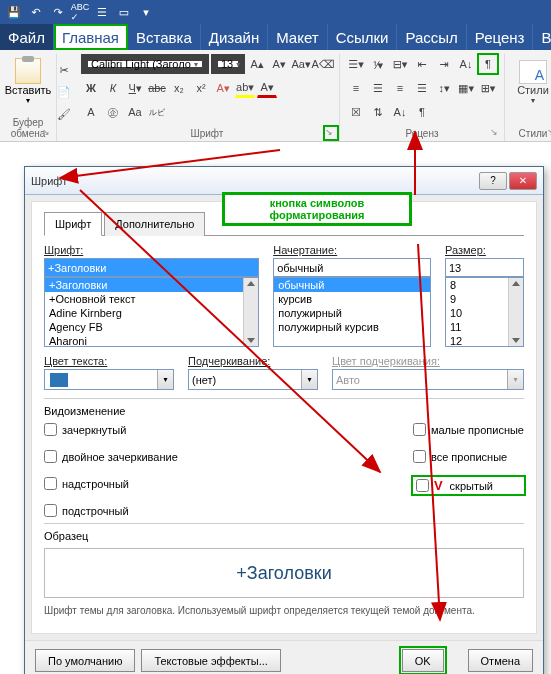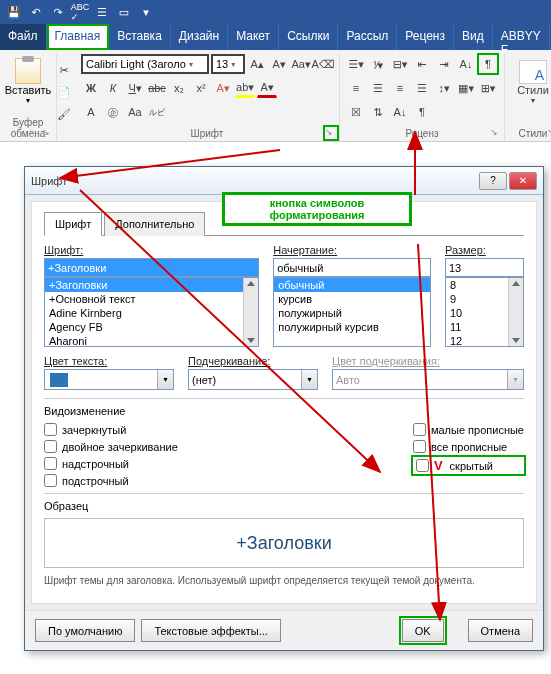--- a/index.html
+++ b/index.html
@@ -2,33 +2,33 @@
 <html><head>
 <meta charset="utf-8">
 <style>
 *{margin:0;padding:0;box-sizing:border-box;font-family:"Segoe UI",Tahoma,sans-serif;font-size:11px}
 body{background:#fff;width:551px}
 .titlebar{background:#2b579a;color:#fff;display:flex;align-items:center;height:24px;padding:0 4px}
 .titlebar .qat{display:flex;gap:2px}
 .titlebar .qat-btn{width:20px;height:20px;display:flex;align-items:center;justify-content:center;color:#fff;cursor:pointer}
 .titlebar .doc-title{flex:1;text-align:center;font-size:12px}
 .tabs{background:#2b579a;display:flex;height:26px;color:#fff}
-.tab{padding:5px 8px;cursor:pointer;font-size:12px;border-right:1px solid #3a6bb0}
+.tab{padding:5px 8px;cursor:pointer;font-size:15px;border-right:1px solid #3a6bb0}
 .tab.file{background:#1e3e6e}
 .tab.active{background:#fff;color:#2b579a}
 .tab.hl{outline:2px solid #0a0;outline-offset:-2px}
 .ribbon{background:#f3f3f3;border-bottom:1px solid #ccc;display:flex;height:92px;padding-top:4px}
 .group{border-right:1px solid #ddd;padding:0 6px;display:flex;flex-direction:column;justify-content:space-between;position:relative}
 .group-title{text-align:center;color:#666;font-size:10px;padding:2px 0}
 .group-launcher{position:absolute;bottom:2px;right:2px;width:12px;height:12px;font-size:9px;color:#888;cursor:pointer}
 .paste-btn{display:flex;flex-direction:column;align-items:center;width:44px;padding-top:4px}
 .paste-icon{width:26px;height:26px;border:1px solid #e8c070;background:linear-gradient(#fff,#f5e8c0);position:relative}
 .paste-icon::before{content:"";position:absolute;top:-3px;left:6px;width:12px;height:6px;background:#aaa;border-radius:2px}
 .font-row{display:flex;gap:2px;align-items:center;margin-bottom:3px}
-.combo{background:#fff;border:2px solid #404040;height:20px;display:flex;align-items:center;padding:0 3px}
+.combo{background:#fff;border:7px solid #404040;height:20px;display:flex;align-items:center;padding:0 3px}
 .combo .dd{margin-left:3px;font-size:8px;color:#666}
 .rbtn{width:20px;height:20px;display:flex;align-items:center;justify-content:center;border:1px solid transparent;cursor:pointer;color:#444}
 .rbtn.hl{outline:2px solid #0a0;outline-offset:-1px}
 .styles-btn{display:flex;flex-direction:column;align-items:center;width:44px;padding-top:6px;color:#444}
 .styles-icon{width:28px;height:24px;border:1px solid #ccc;background:#fff;position:relative}
 .styles-icon::after{content:"A";position:absolute;right:2px;bottom:0;font-size:14px;color:#3673c5}
 
 
 .dlg{position:absolute;top:166px;left:24px;width:520px;background:#ececec;border:1px solid #4a6b8a;box-shadow:3px 3px 8px rgba(0,0,0,.3)}
 .dlg-title{background:linear-gradient(#fdfdfd,#e4ecf7);height:28px;display:flex;align-items:center;padding:0 6px;border-bottom:1px solid #9fb7d4;position:relative}
@@ -52,21 +52,21 @@
 .listbox .sb{position:absolute;right:0;top:0;width:15px;height:100%;background:#e8e8e8;border-left:1px solid #ccc}
 .listbox .sb::before,.listbox .sb::after{content:"";position:absolute;left:3px;width:0;height:0;border-left:4px solid transparent;border-right:4px solid transparent}
 .listbox .sb::before{top:3px;border-bottom:5px solid #666}
 .listbox .sb::after{bottom:3px;border-top:5px solid #666}
 .sel-combo{border:1px solid #7a9ac0;background:#fff;height:21px;display:flex;align-items:center;position:relative;padding:0 3px}
 .sel-combo .dd{position:absolute;right:0;top:0;width:16px;height:100%;background:linear-gradient(#f6f6f6,#ddd);border-left:1px solid #aaa;display:flex;align-items:center;justify-content:center;font-size:8px}
 .color-sw{width:18px;height:14px;margin:0 2px}
 .sep{height:1px;background:#ccc;margin:6px 0}
 .fieldset-lbl{margin-bottom:6px}
 .chk-grid{display:flex;justify-content:space-between}
-.chk-col{display:flex;flex-direction:column;gap:4px}
+.chk-col{display:flex;flex-direction:column;gap:14px}
 .chk{display:flex;align-items:center;gap:5px}
 .chk input{width:13px;height:13px}
 .chk.hl{outline:2px solid #0a0;padding:1px 3px}
 .sample-box{border:1px solid #bbb;height:50px;display:flex;align-items:center;justify-content:center;margin:6px 0;color:#1f4e79;font-size:18px;font-family:"Calibri Light",sans-serif}
 .desc{color:#555;font-size:10px;line-height:13px;margin-bottom:6px}
 .dlg-foot{display:flex;justify-content:space-between;padding:8px 10px;background:#f0f0f0;border-top:1px solid #ddd}
 .btn{height:23px;padding:0 12px;background:linear-gradient(#fdfdfd,#e3e3e3);border:1px solid #888;cursor:pointer;display:flex;align-items:center}
 .btn.hl{outline:2px solid #0a0;outline-offset:1px}
 .foot-r{display:flex;gap:24px}
 .green-box{position:absolute;border:3px solid #0a0;color:#0a0;font-weight:bold;font-size:17px;text-align:center;padding:2px 4px;background:#fff}

